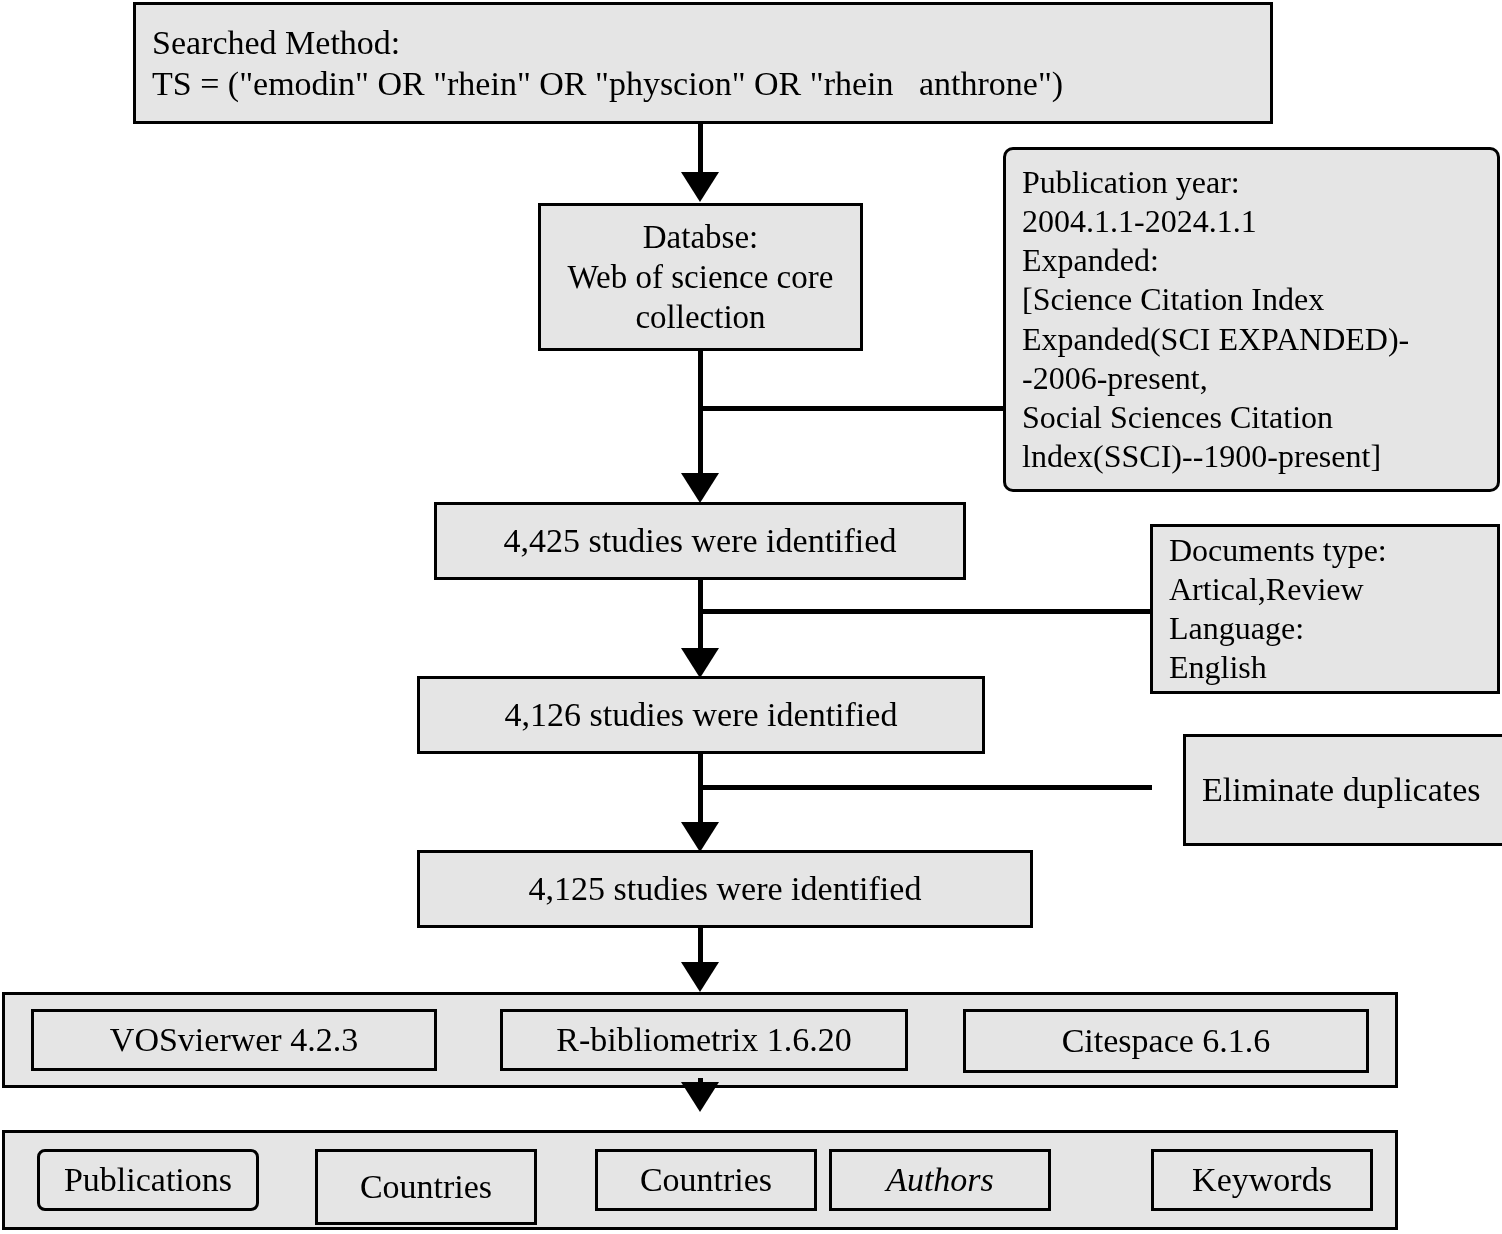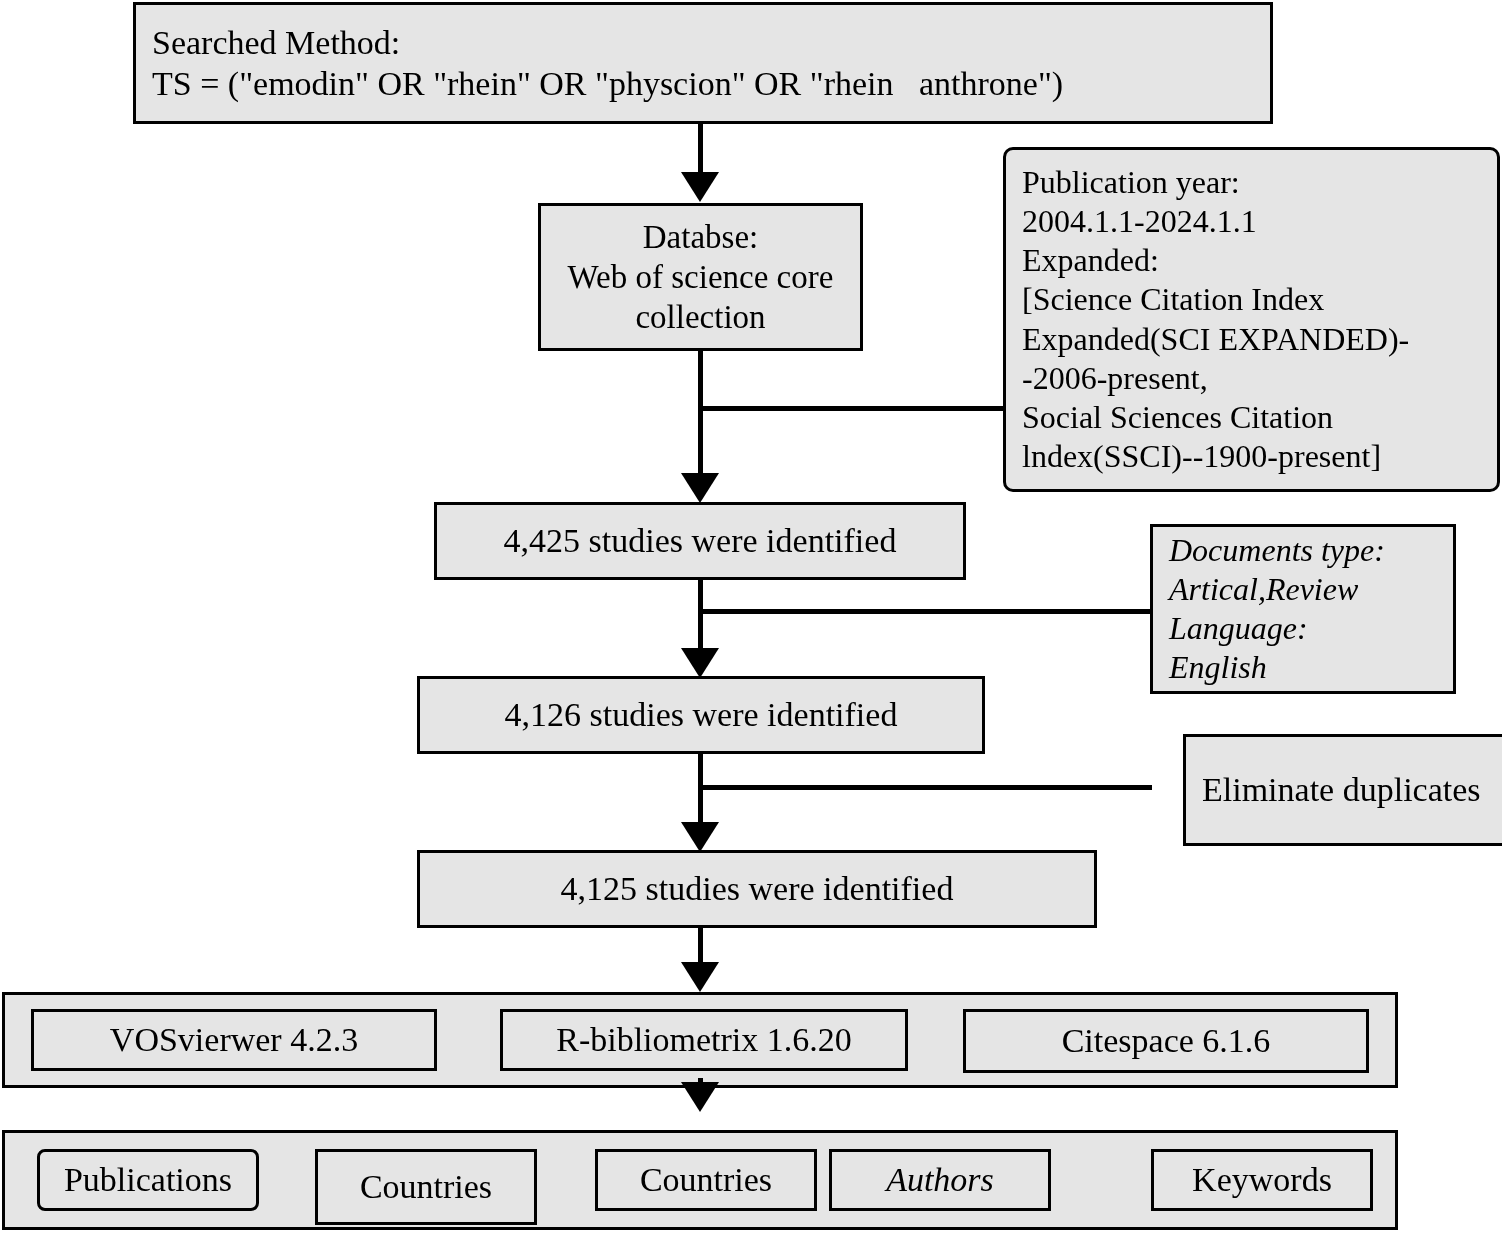--- a/index.html
+++ b/index.html
@@ -90,21 +90,21 @@
   </div>
 
   <div class="vline" style="left:698px; top:351px; height:132px;"></div>
   <div class="arrow" style="left:681px; top:473px;"></div>
   <div class="hline" style="left:700px; top:406px; width:305px;"></div>
 
   <div class="box center" style="left:434px; top:502px; width:532px; height:78px;">
     <span class="txt f34">4,425 studies were identified</span>
   </div>
 
-  <div class="box left" style="left:1150px; top:524px; width:306px; height:170px;font-style:italic;">
+  <div class="box left" style="left:1150px; top:524px; width:350px; height:170px;">
     <span class="txt f32 pad-l">Documents type:</span>
     <span class="txt f32 pad-l">Artical,Review</span>
     <span class="txt f32 pad-l">Language:</span>
     <span class="txt f32 pad-l">English</span>
   </div>
 
   <div class="vline" style="left:698px; top:580px; height:78px;"></div>
   <div class="arrow" style="left:681px; top:648px;"></div>
   <div class="hline" style="left:700px; top:609px; width:452px;"></div>
 
@@ -113,21 +113,21 @@
   </div>
 
   <div class="box left" style="left:1150px; top:734px; width:350px; height:112px;margin-left:33px;">
     <span class="txt f34 pad-l">Eliminate duplicates</span>
   </div>
 
   <div class="vline" style="left:698px; top:754px; height:78px;"></div>
   <div class="arrow" style="left:681px; top:822px;"></div>
   <div class="hline" style="left:700px; top:785px; width:452px;"></div>
 
-  <div class="box center" style="left:417px; top:850px; width:680px; height:78px;">
+  <div class="box center" style="left:417px; top:850px; width:616px; height:78px;">
     <span class="txt f34">4,125 studies were identified</span>
   </div>
 
   <div class="vline" style="left:698px; top:928px; height:52px;"></div>
   <div class="arrow" style="left:681px; top:962px;"></div>
 
   <div class="box" style="left:2px; top:992px; width:1396px; height:96px; flex-direction:row; align-items:center;">
     <div class="box center" style="position:absolute; left:26px; top:14px; width:406px; height:62px;">
       <span class="txt f34">VOSvierwer 4.2.3</span>
     </div>

